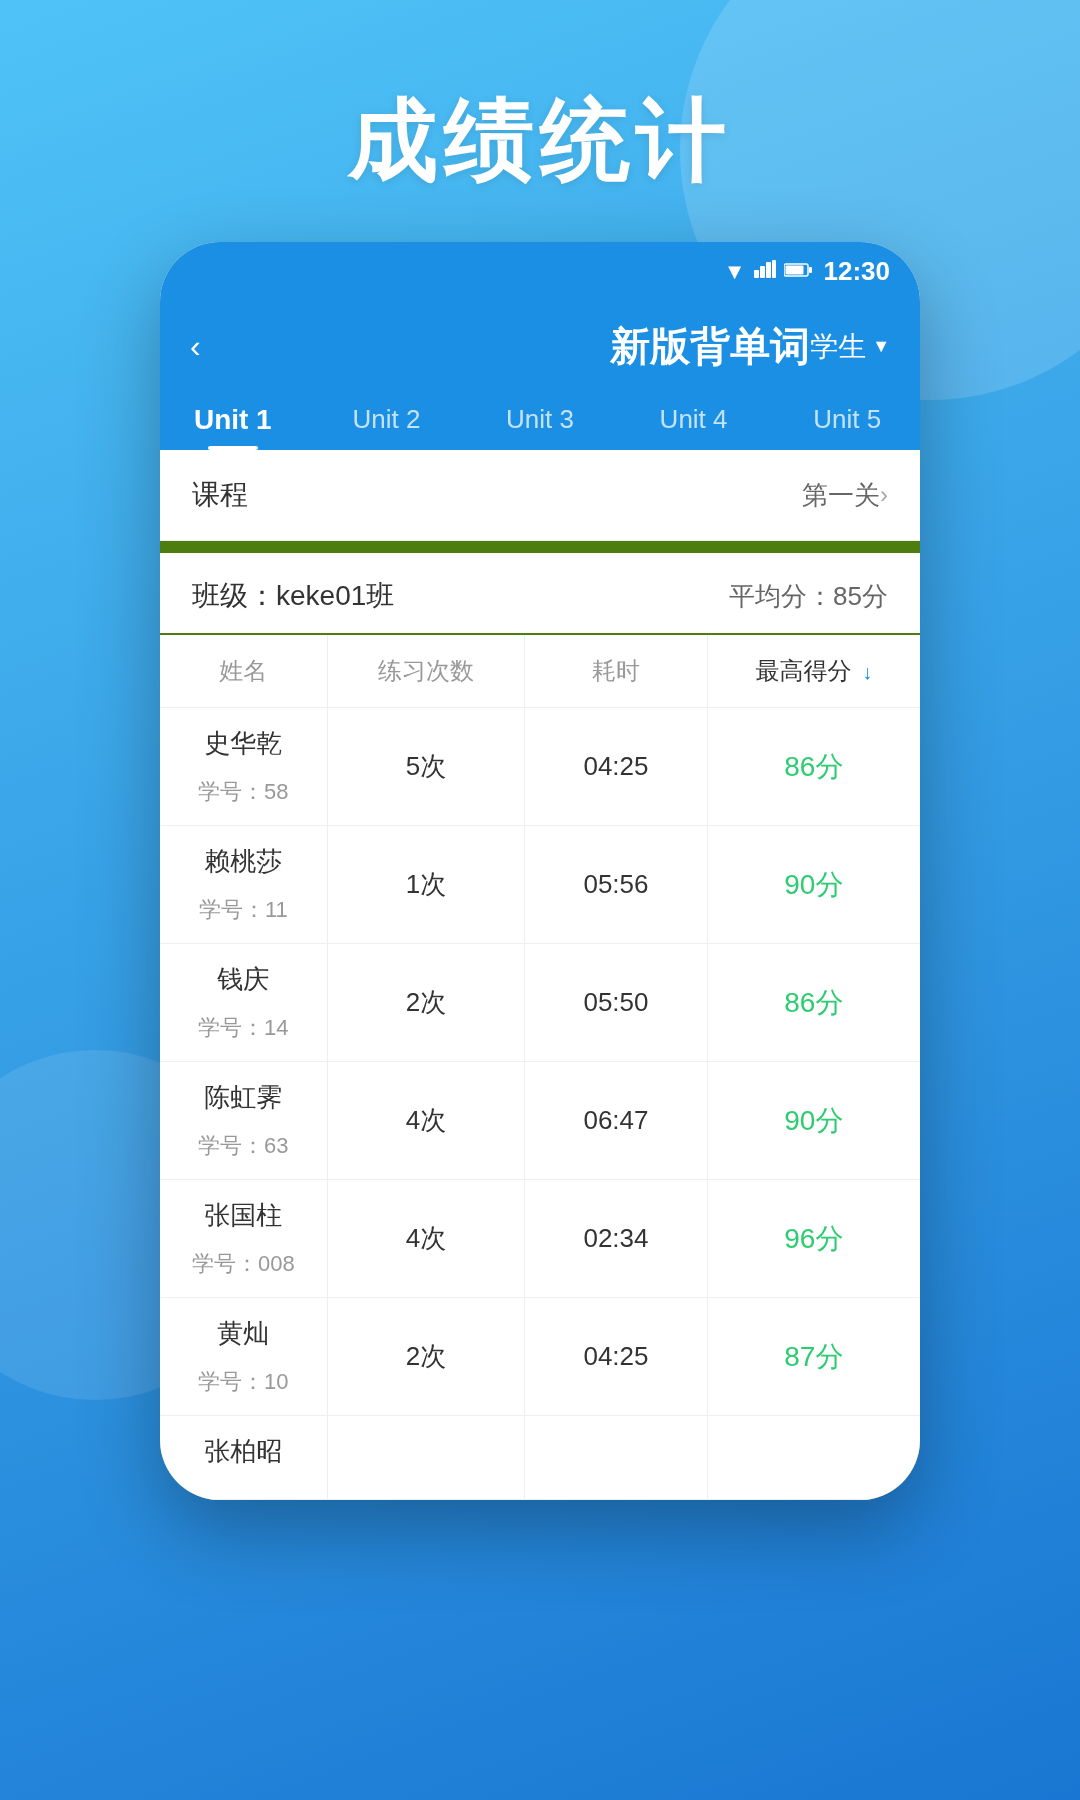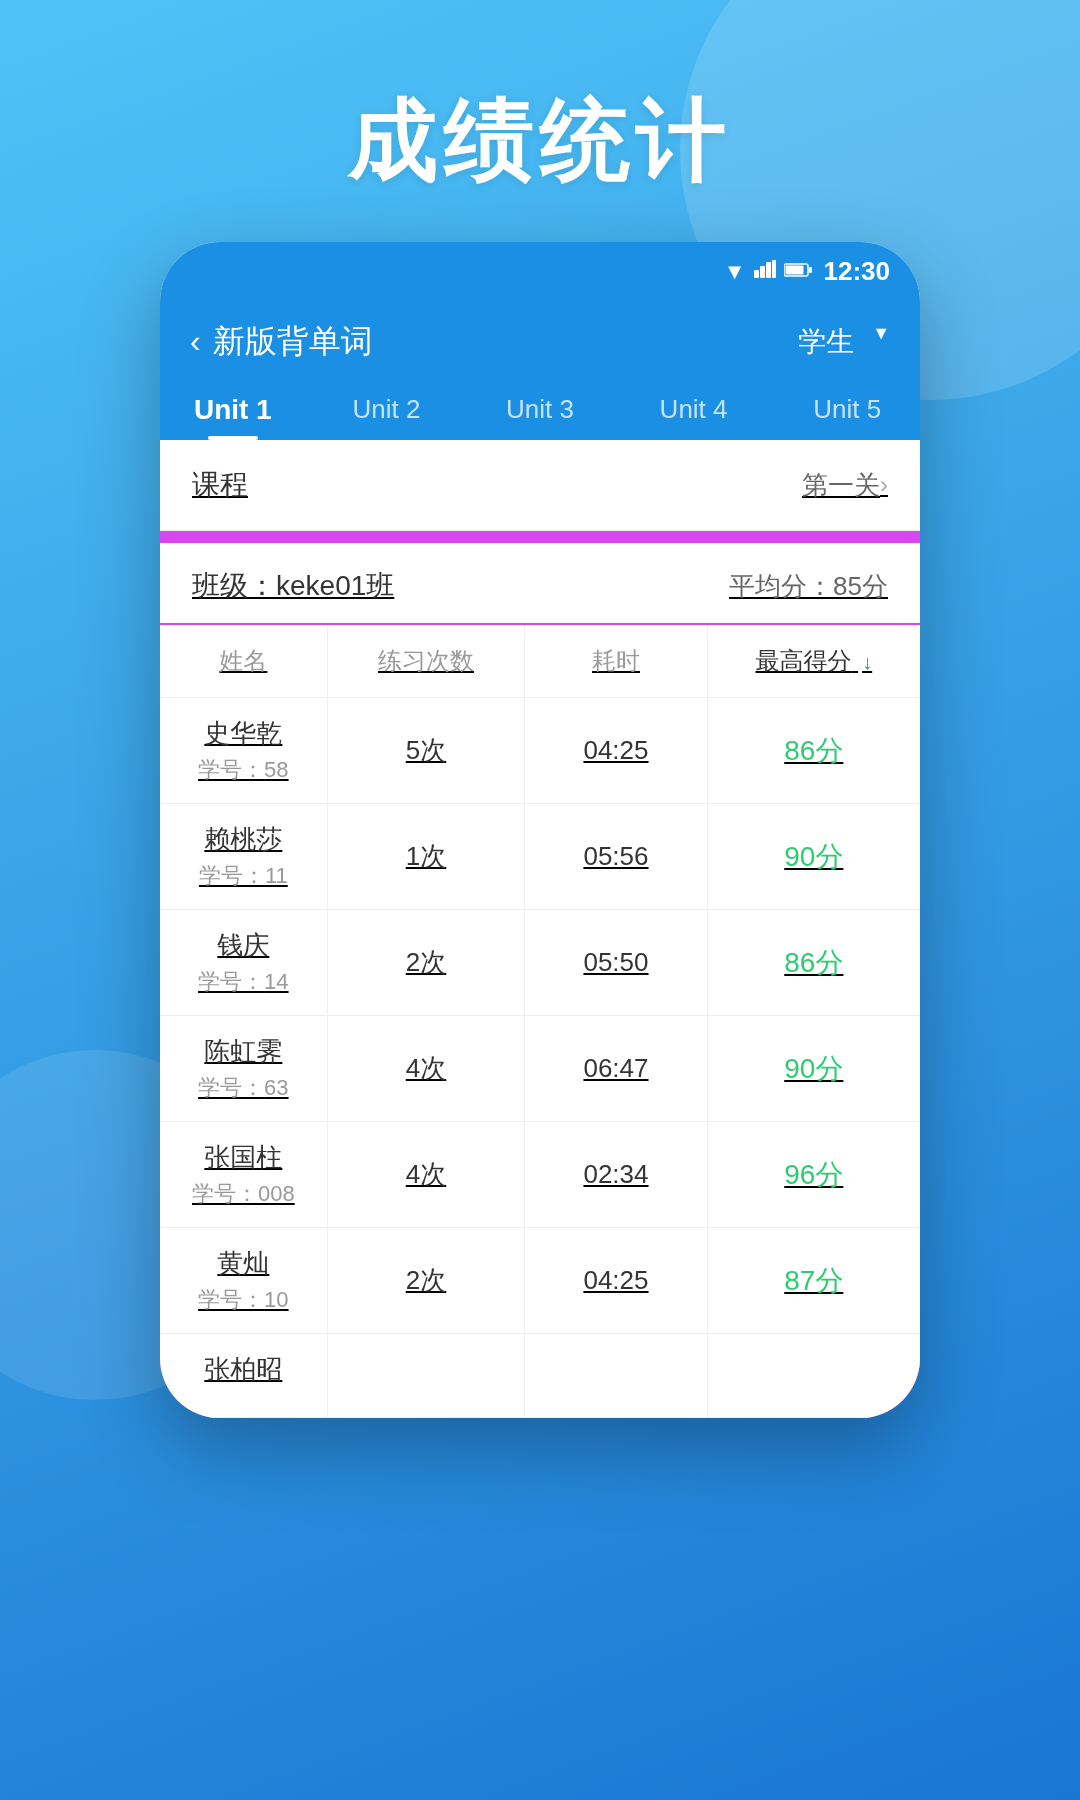--- a/index.html
+++ b/index.html
@@ -116,33 +116,33 @@
 
     .back-btn {
       color: white;
       font-size: 32px;
       cursor: pointer;
       padding: 4px 12px 4px 0;
     }
 
     .app-title {
       flex: 1;
-      text-align: left;
-      color: white;
-      font-size: 32px;
-      font-weight: 400;
+      text-align: right;
+      color: white;
+      font-size: 40px;
+      font-weight: 700;
     }
 
     .student-selector {
       display: flex;
-      gap: 18px;
+      align-items: center;
+      gap: 6px;
       color: white;
       font-size: 28px;
       cursor: pointer;
-      margin-left: 32px;
     }
 
     .dropdown-arrow {
       font-size: 18px;
     }
 
     
     .tabs-bar {
       background: #1a8fe3;
       display: flex;
@@ -173,22 +173,21 @@
       left: 50%;
       transform: translateX(-50%);
       width: 50px;
       height: 4px;
       background: white;
       border-radius: 2px;
     }
 
     
     .content-area {
-      background: #d946ef;
-      text-decoration: underline;
+      background: #4d7c0f;
     }
 
     
     .course-row {
       background: white;
       display: flex;
       justify-content: space-between;
       align-items: center;
       padding: 26px 32px;
       margin-bottom: 12px;
@@ -276,21 +275,21 @@
     }
 
     .data-table td:last-child {
       border-right: none;
     }
 
     .student-name-cell {
       display: flex;
       flex-direction: column;
       align-items: center;
-      gap: 4px;
+      gap: 16px;
     }
 
     .student-name {
       font-size: 26px;
       color: #333;
     }
 
     .student-id {
       font-size: 22px;
       color: #999;

